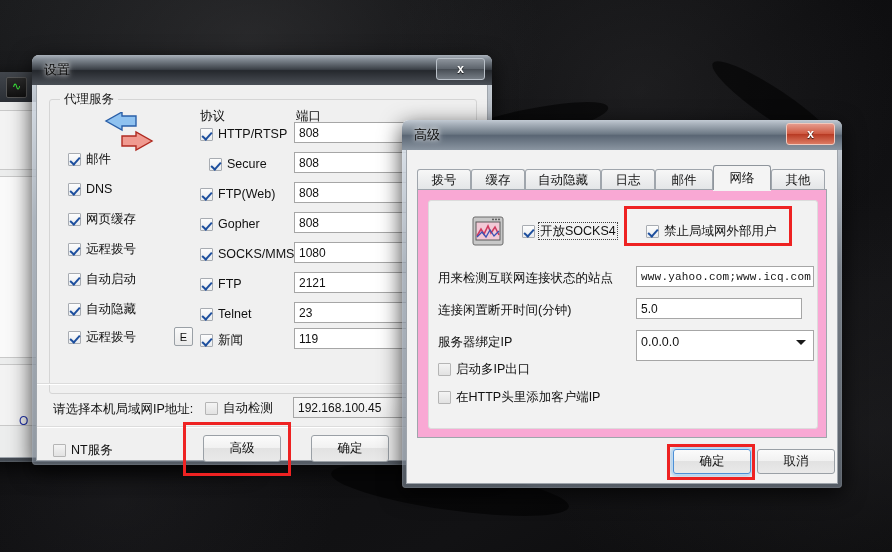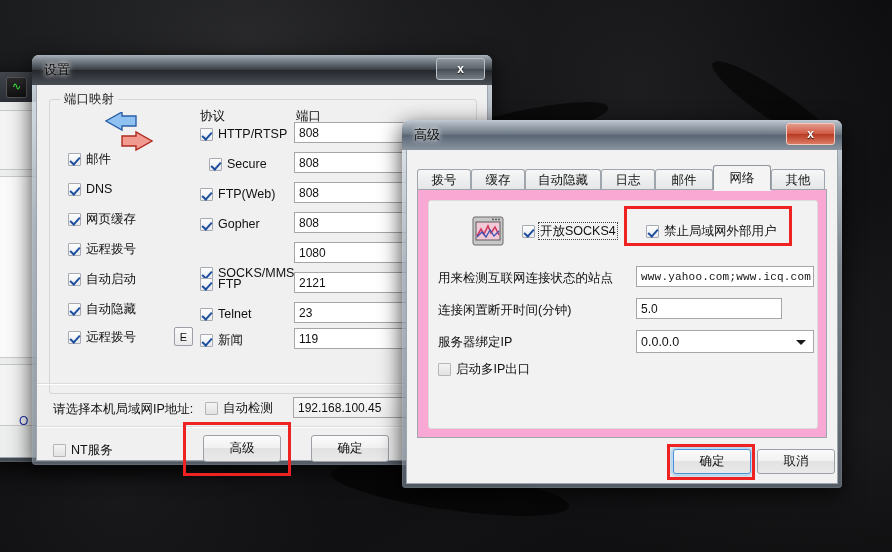--- a/index.html
+++ b/index.html
@@ -144,21 +144,21 @@
   <div class="win-frame"></div>
 
   <div class="titlebar" style="background:linear-gradient(180deg,#a9b1ba 0%,#7e868f 16%,#3b4047 48%,#25282d 52%,#4a4f56 100%);">
     <div class="title-text">设置</div>
     <div class="closebtn" style="right:7px;background:linear-gradient(180deg,#8d949c,#5c636b 50%,#474d54 51%,#767d85);border:1px solid #b9c0c8;">x</div>
   </div>
 
   <div class="client">
 
     <div class="group" style="left:12px;top:14px;width:428px;height:295px;background:#f0f0f0;">
-      <div class="legend">端口映射</div>
+      <div class="legend">代理服务</div>
 
       <svg style="position:absolute;left:52px;top:12px;" width="54" height="42" viewBox="0 0 54 42">
         <polygon points="20,4 20,0 4,9 20,18 20,14 34,14 34,4" fill="#8fc2f0" stroke="#2a5fa8" stroke-width="1.4"></polygon>
         <polygon points="34,24 34,20 50,29 34,38 34,34 20,34 20,24" fill="#f09a90" stroke="#b02a20" stroke-width="1.4"></polygon>
       </svg>
 
       <div class="cb on" style="left:18px;top:52px;">
         <span class="box"></span>
         <span class="lbl">邮件</span>
       </div>
@@ -208,21 +208,21 @@
         <span class="lbl">FTP(Web)</span>
       </div>
       <div class="tb" style="left:244px;top:82px;width:168px;height:21px;">808</div>
 
       <div class="cb on" style="left:150px;top:117px;">
         <span class="box"></span>
         <span class="lbl">Gopher</span>
       </div>
       <div class="tb" style="left:244px;top:112px;width:168px;height:21px;">808</div>
 
-      <div class="cb on" style="left:150px;top:147px;margin-top:19px;">
+      <div class="cb on" style="left:150px;top:147px;">
         <span class="box"></span>
         <span class="lbl">SOCKS/MMS</span>
       </div>
       <div class="tb" style="left:244px;top:142px;width:168px;height:21px;">1080</div>
 
       <div class="cb on" style="left:150px;top:177px;">
         <span class="box"></span>
         <span class="lbl">FTP</span>
       </div>
       <div class="tb" style="left:244px;top:172px;width:168px;height:21px;">2121</div>
@@ -316,33 +316,37 @@
 
       <div class="cb on" style="left:228px;top:34px;">
         <span class="box"></span>
         <span class="lbl">禁止局域网外部用户</span>
       </div>
 
       <div class="lbl-static" style="left:20px;top:80px;">用来检测互联网连接状态的站点</div>
       <div class="tb mono" style="left:218px;top:76px;width:178px;height:21px;">www.yahoo.com;www.icq.com;ww</div>
 
       <div class="lbl-static" style="left:20px;top:112px;">连接闲置断开时间(分钟)</div>
-      <div class="tb" style="left:218px;top:108px;width:146px;height:21px;">5.0</div>
+      <div class="tb" style="left:218px;top:108px;width:166px;height:21px;">5.0</div>
 
       <div class="lbl-static" style="left:20px;top:144px;">服务器绑定IP</div>
-      <div class="combo" style="left:218px;top:140px;width:178px;height:23px;">
+      <div class="combo" style="left:218px;top:140px;width:178px;height:31px;">
         <span>0.0.0.0</span>
         <span class="arrow"></span>
       </div>
 
       <div class="cb dim" style="left:20px;top:172px;">
         <span class="box"></span>
         <span class="lbl">启动多IP出口</span>
       </div>
 
+      <div class="cb dim" style="left:20px;top:200px;">
+        <span class="box"></span>
+        <span class="lbl">在HTTP头里添加客户端IP</span>
+      </div>
     </div>
 
     <div class="btn default" style="left:266px;top:299px;width:78px;height:25px;">确定</div>
     <div class="btn" style="left:350px;top:299px;width:78px;height:25px;">取消</div>
   </div>
 
   <div class="redbox" style="left:222px;top:86px;width:168px;height:40px;"></div>
   <div class="redbox" style="left:265px;top:324px;width:88px;height:36px;"></div>
 </div>
 

